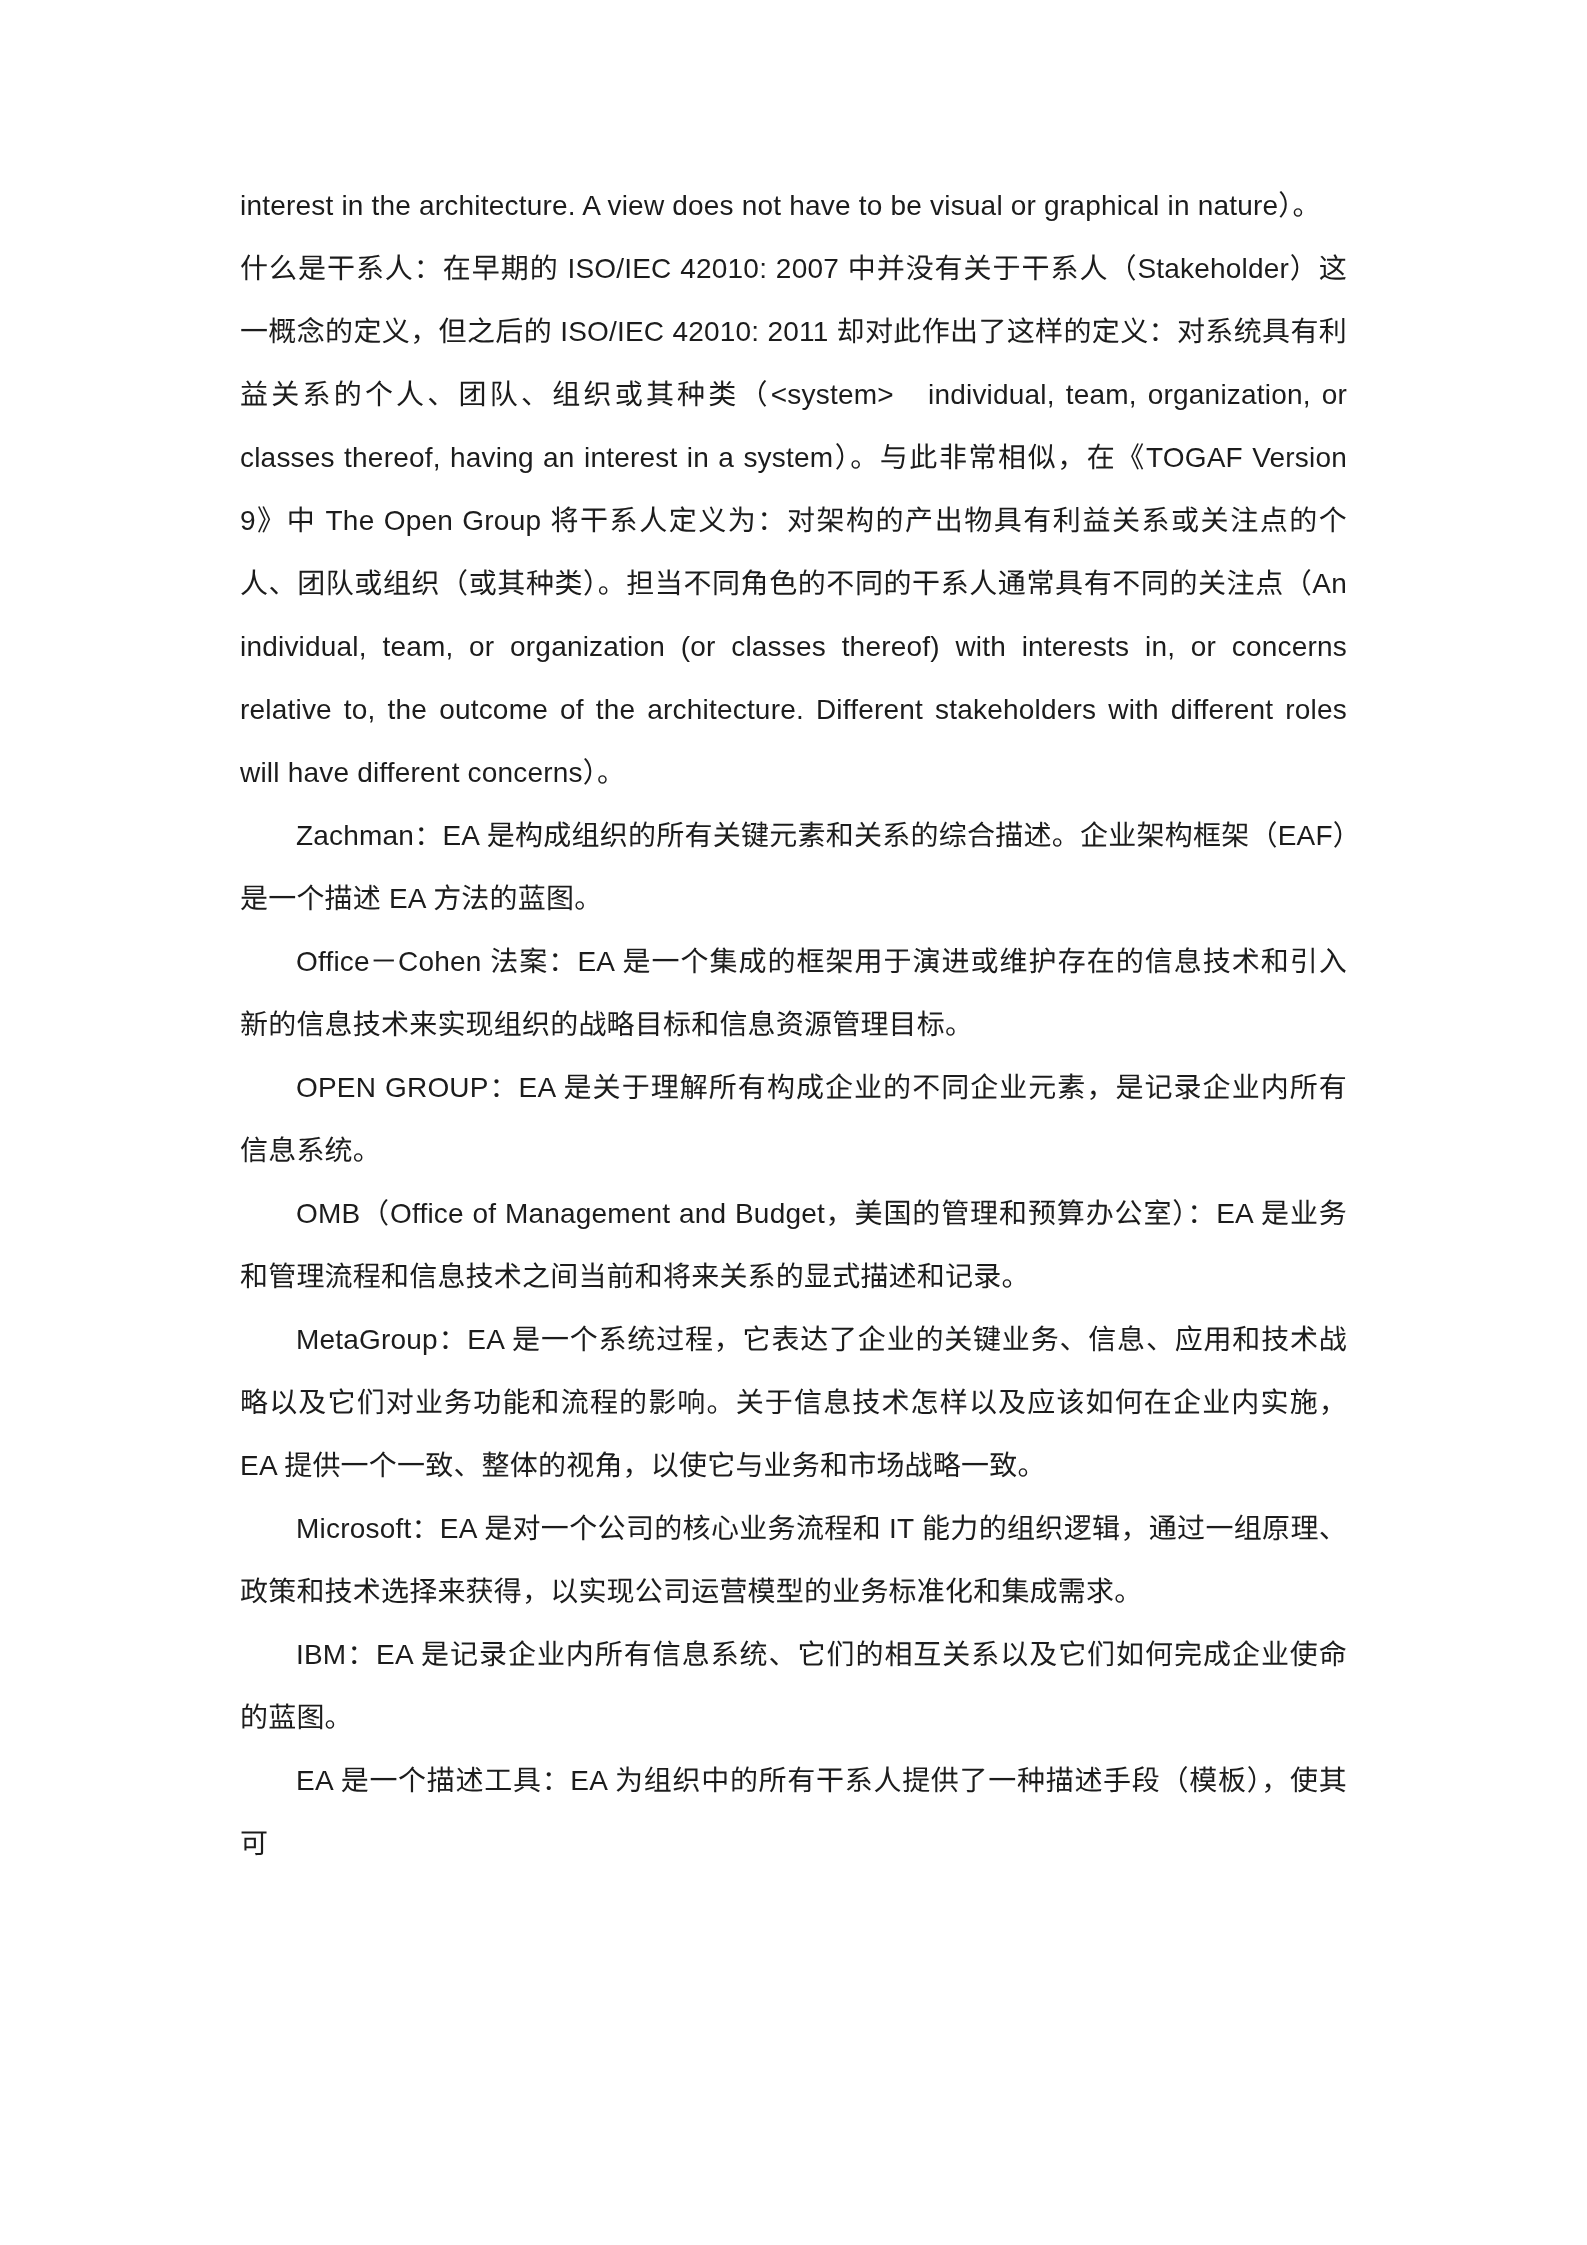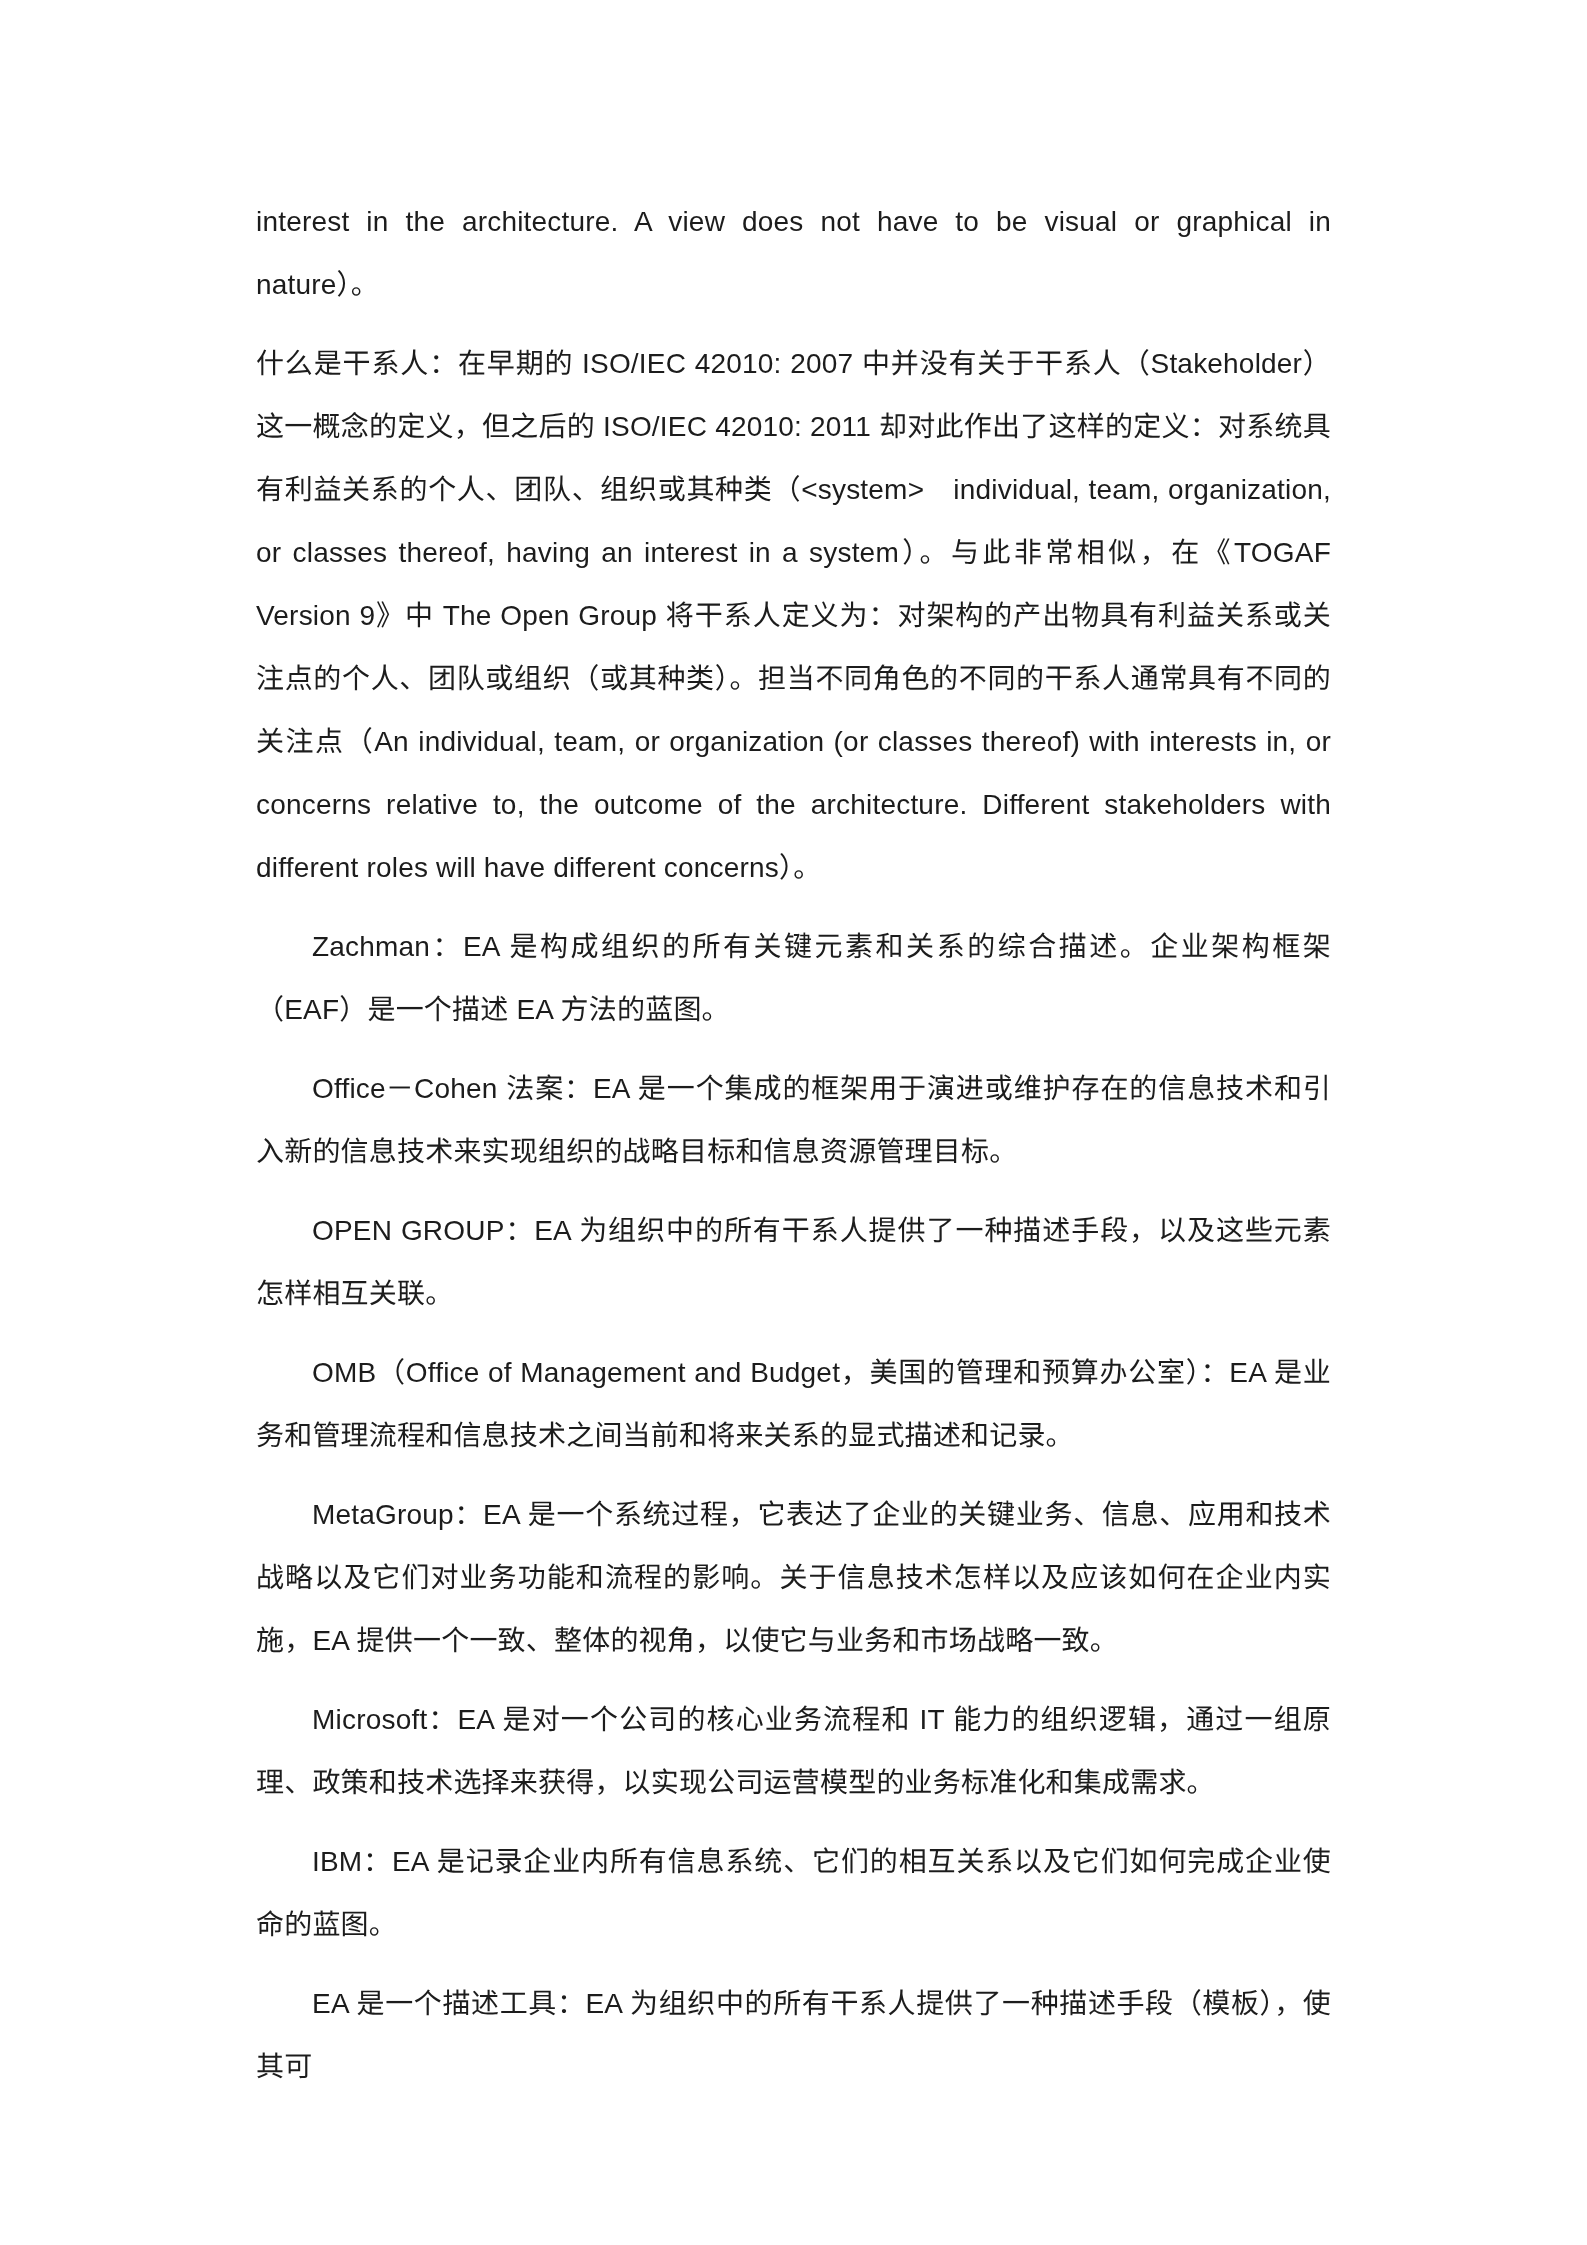--- a/index.html
+++ b/index.html
@@ -19,35 +19,35 @@
     left: 240px;
     top: 174px;
     width: 1107px;
     color: #1c1c1c;
     font-size: 28px;
     line-height: 63px;
     text-align: justify;
     letter-spacing: 0.2px;
   }
   .page p {
-    margin: 16px;
+    margin: 0;
     padding: 0;
     word-break: normal;
   }
   .page p.indent {
     text-indent: 56px;
   }
 </style>
 </head>
 <body style="background: rgb(255, 255, 255);">
 
 <div class="page" style="color: rgb(28, 28, 28);">
   <p>interest in the architecture. A view does not have to be visual or graphical in nature）。</p>
   <p>什么是干系人：在早期的 ISO/IEC 42010: 2007 中并没有关于干系人（Stakeholder）这一概念的定义，但之后的 ISO/IEC 42010: 2011 却对此作出了这样的定义：对系统具有利益关系的个人、团队、组织或其种类（&lt;system&gt;　individual, team, organization, or classes thereof, having an interest in a system）。与此非常相似，在《TOGAF Version 9》中 The Open Group 将干系人定义为：对架构的产出物具有利益关系或关注点的个人、团队或组织（或其种类）。担当不同角色的不同的干系人通常具有不同的关注点（An individual, team, or organization (or classes thereof) with interests in, or concerns relative to, the outcome of the architecture. Different stakeholders with different roles will have different concerns）。</p>
   <p class="indent">Zachman：EA 是构成组织的所有关键元素和关系的综合描述。企业架构框架（EAF）是一个描述 EA 方法的蓝图。</p>
   <p class="indent">Office－Cohen 法案：EA 是一个集成的框架用于演进或维护存在的信息技术和引入新的信息技术来实现组织的战略目标和信息资源管理目标。</p>
-  <p class="indent">OPEN GROUP：EA 为组织中的所有干系人提供了一种描述手段，以及这些元素怎样相互关联。</p>
+  <p class="indent">OPEN GROUP：EA 是关于理解所有构成企业的不同企业元素，是记录企业内所有信息系统。</p>
   <p class="indent">OMB（Office of Management and Budget，美国的管理和预算办公室）：EA 是业务和管理流程和信息技术之间当前和将来关系的显式描述和记录。</p>
   <p class="indent">MetaGroup：EA 是一个系统过程，它表达了企业的关键业务、信息、应用和技术战略以及它们对业务功能和流程的影响。关于信息技术怎样以及应该如何在企业内实施，EA 提供一个一致、整体的视角，以使它与业务和市场战略一致。</p>
   <p class="indent">Microsoft：EA 是对一个公司的核心业务流程和 IT 能力的组织逻辑，通过一组原理、政策和技术选择来获得，以实现公司运营模型的业务标准化和集成需求。</p>
   <p class="indent">IBM：EA 是记录企业内所有信息系统、它们的相互关系以及它们如何完成企业使命的蓝图。</p>
   <p class="indent">EA 是一个描述工具：EA 为组织中的所有干系人提供了一种描述手段（模板），使其可</p>
 </div>
 
 </body></html>

